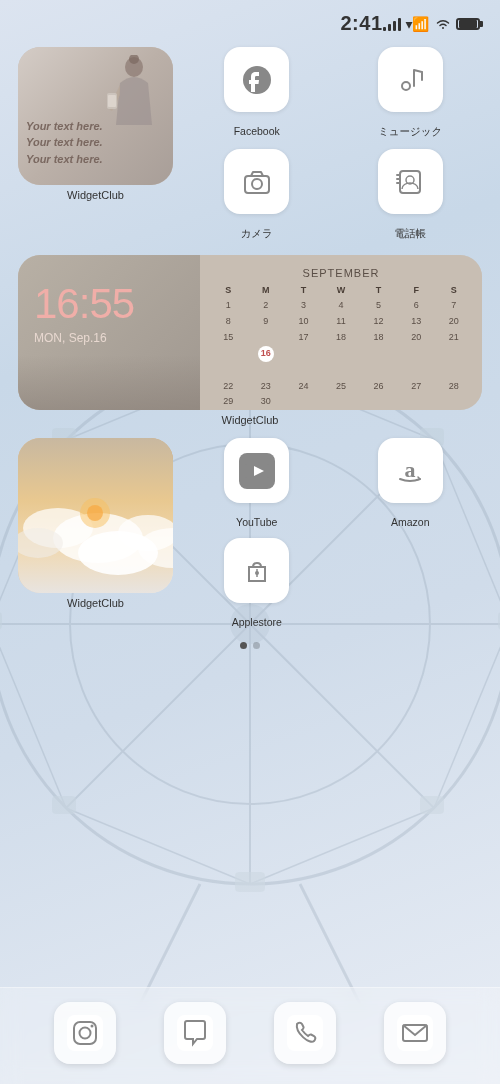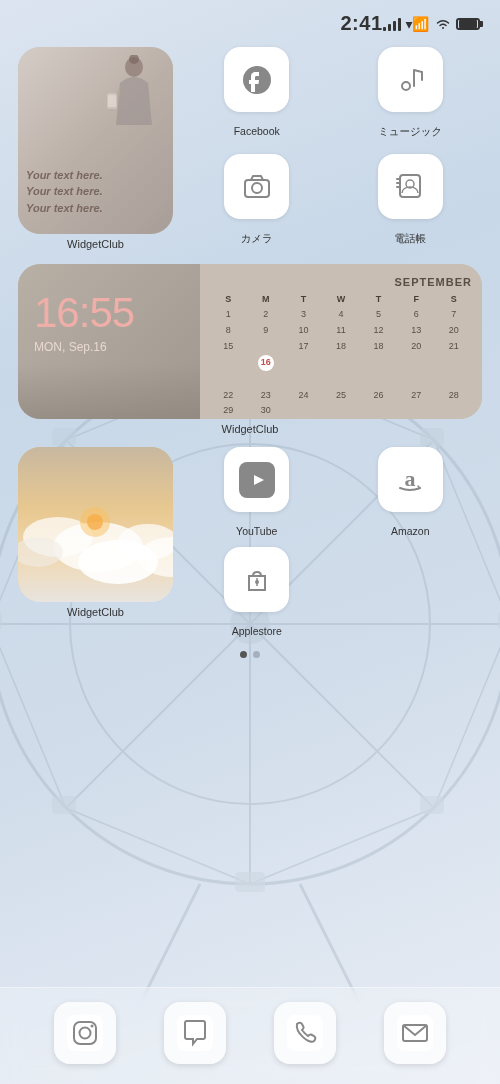--- a/index.html
+++ b/index.html
@@ -56,21 +56,21 @@
 
     
     .top-row {
       display: flex;
       gap: 12px;
       margin-bottom: 14px;
     }
 
     .widget-small {
       width: 155px;
-      height: 187px;
+      height: 138px;
       border-radius: 22px;
       overflow: hidden;
       position: relative;
       background: #c8bfb8;
       flex-shrink: 0;
     }
 
     .widget-small .widget-img {
       width: 100%;
       height: 100%;
@@ -171,23 +171,23 @@
       opacity: 0.6;
     }
 
     .calendar-right {
       flex: 1;
       padding: 12px 10px;
       background: rgba(200,190,178,0.7);
     }
 
     .cal-month {
-      text-align: right;
+      text-align: center;
       font-size: 11px;
-      font-weight: 700;
+      font-weight: 400;
       color: #5a4e46;
       letter-spacing: 1px;
       margin-bottom: 4px;
     }
 
     .cal-grid {
       display: grid;
       grid-template-columns: repeat(7, 1fr);
       gap: 1px;
     }

